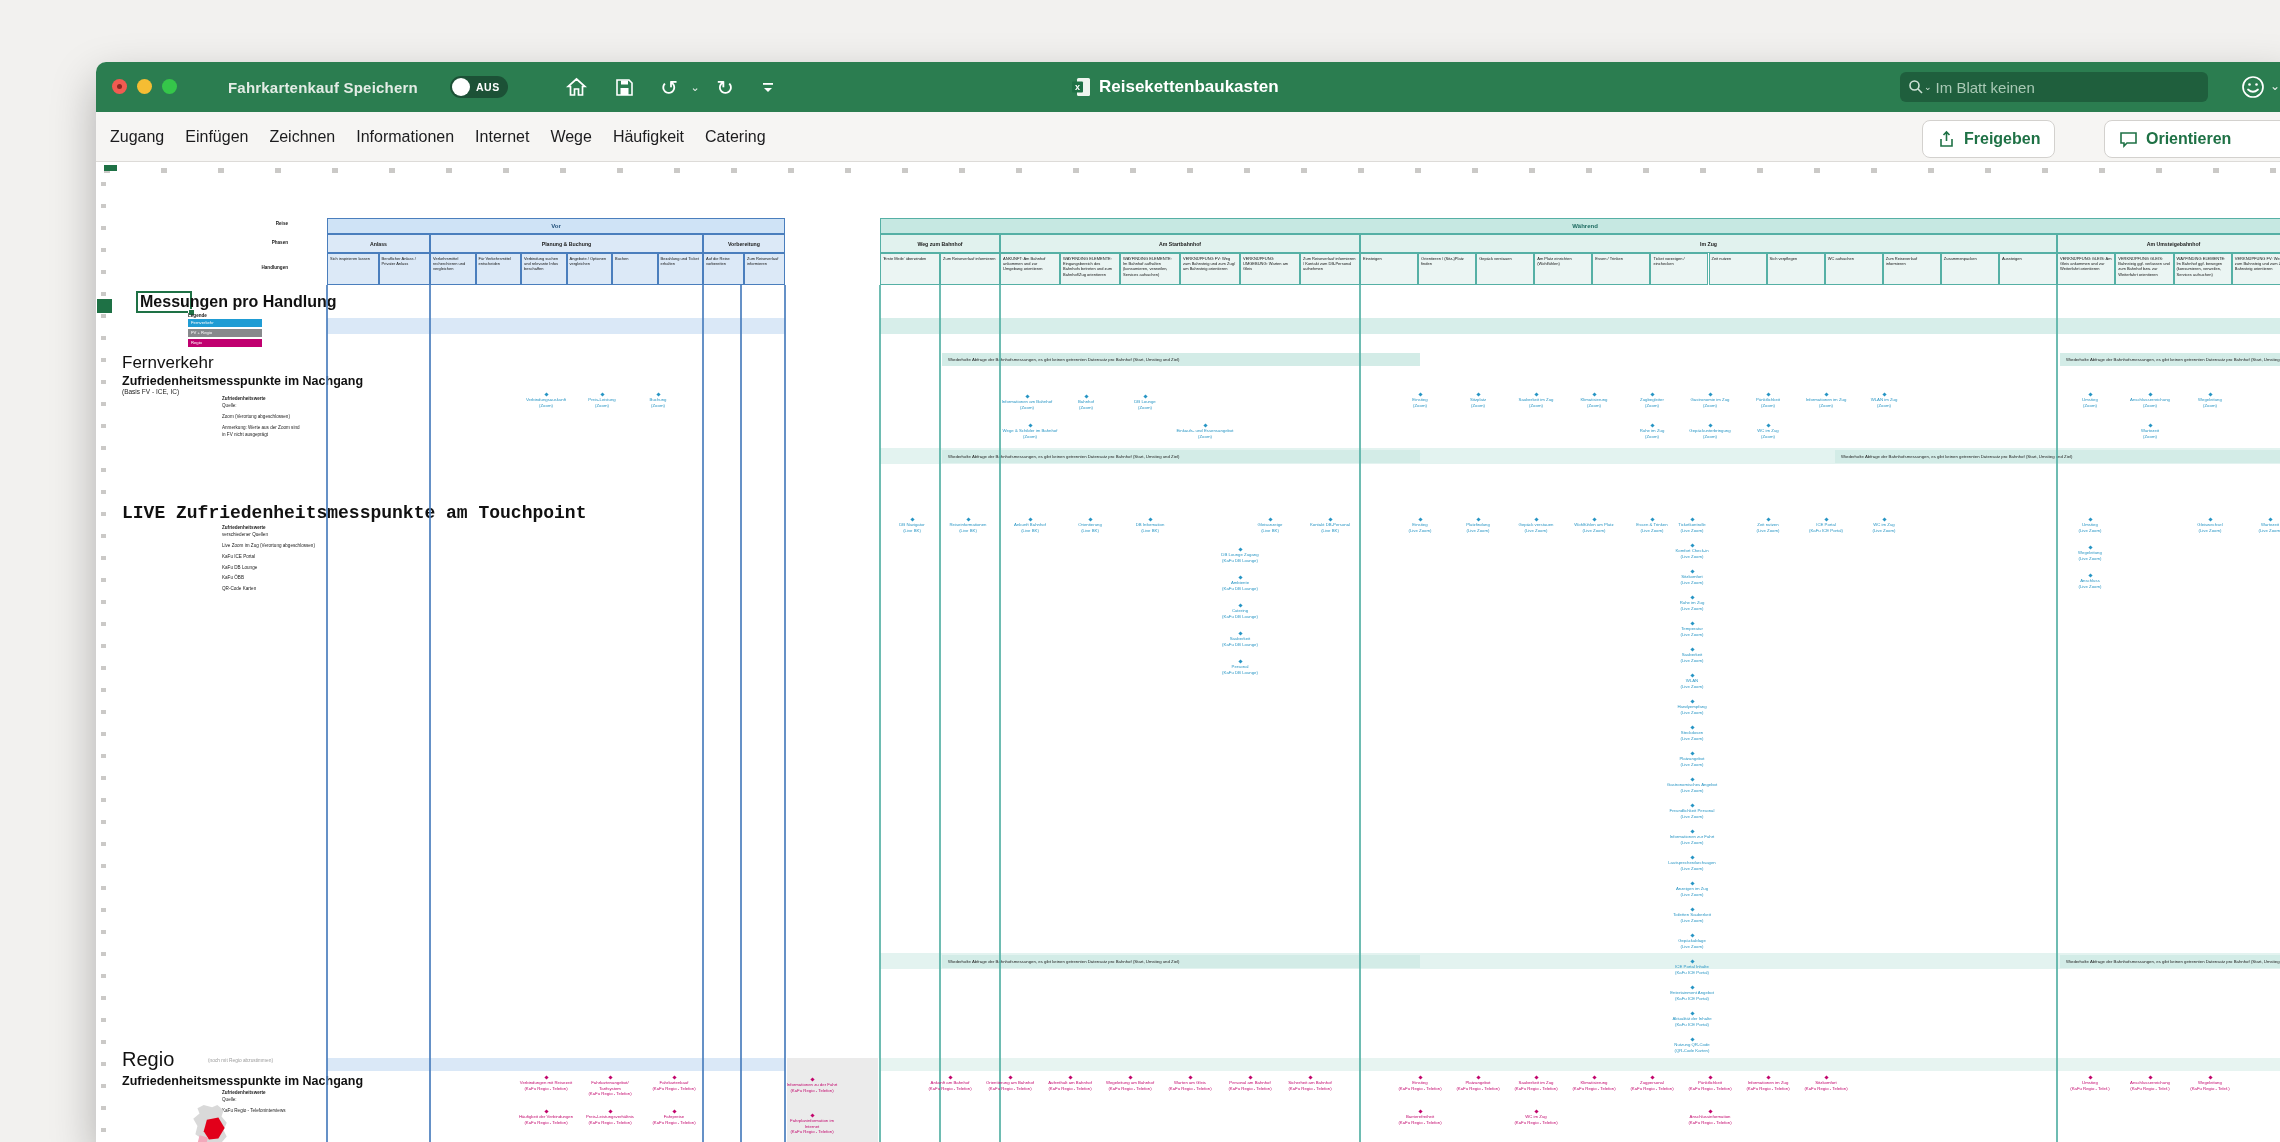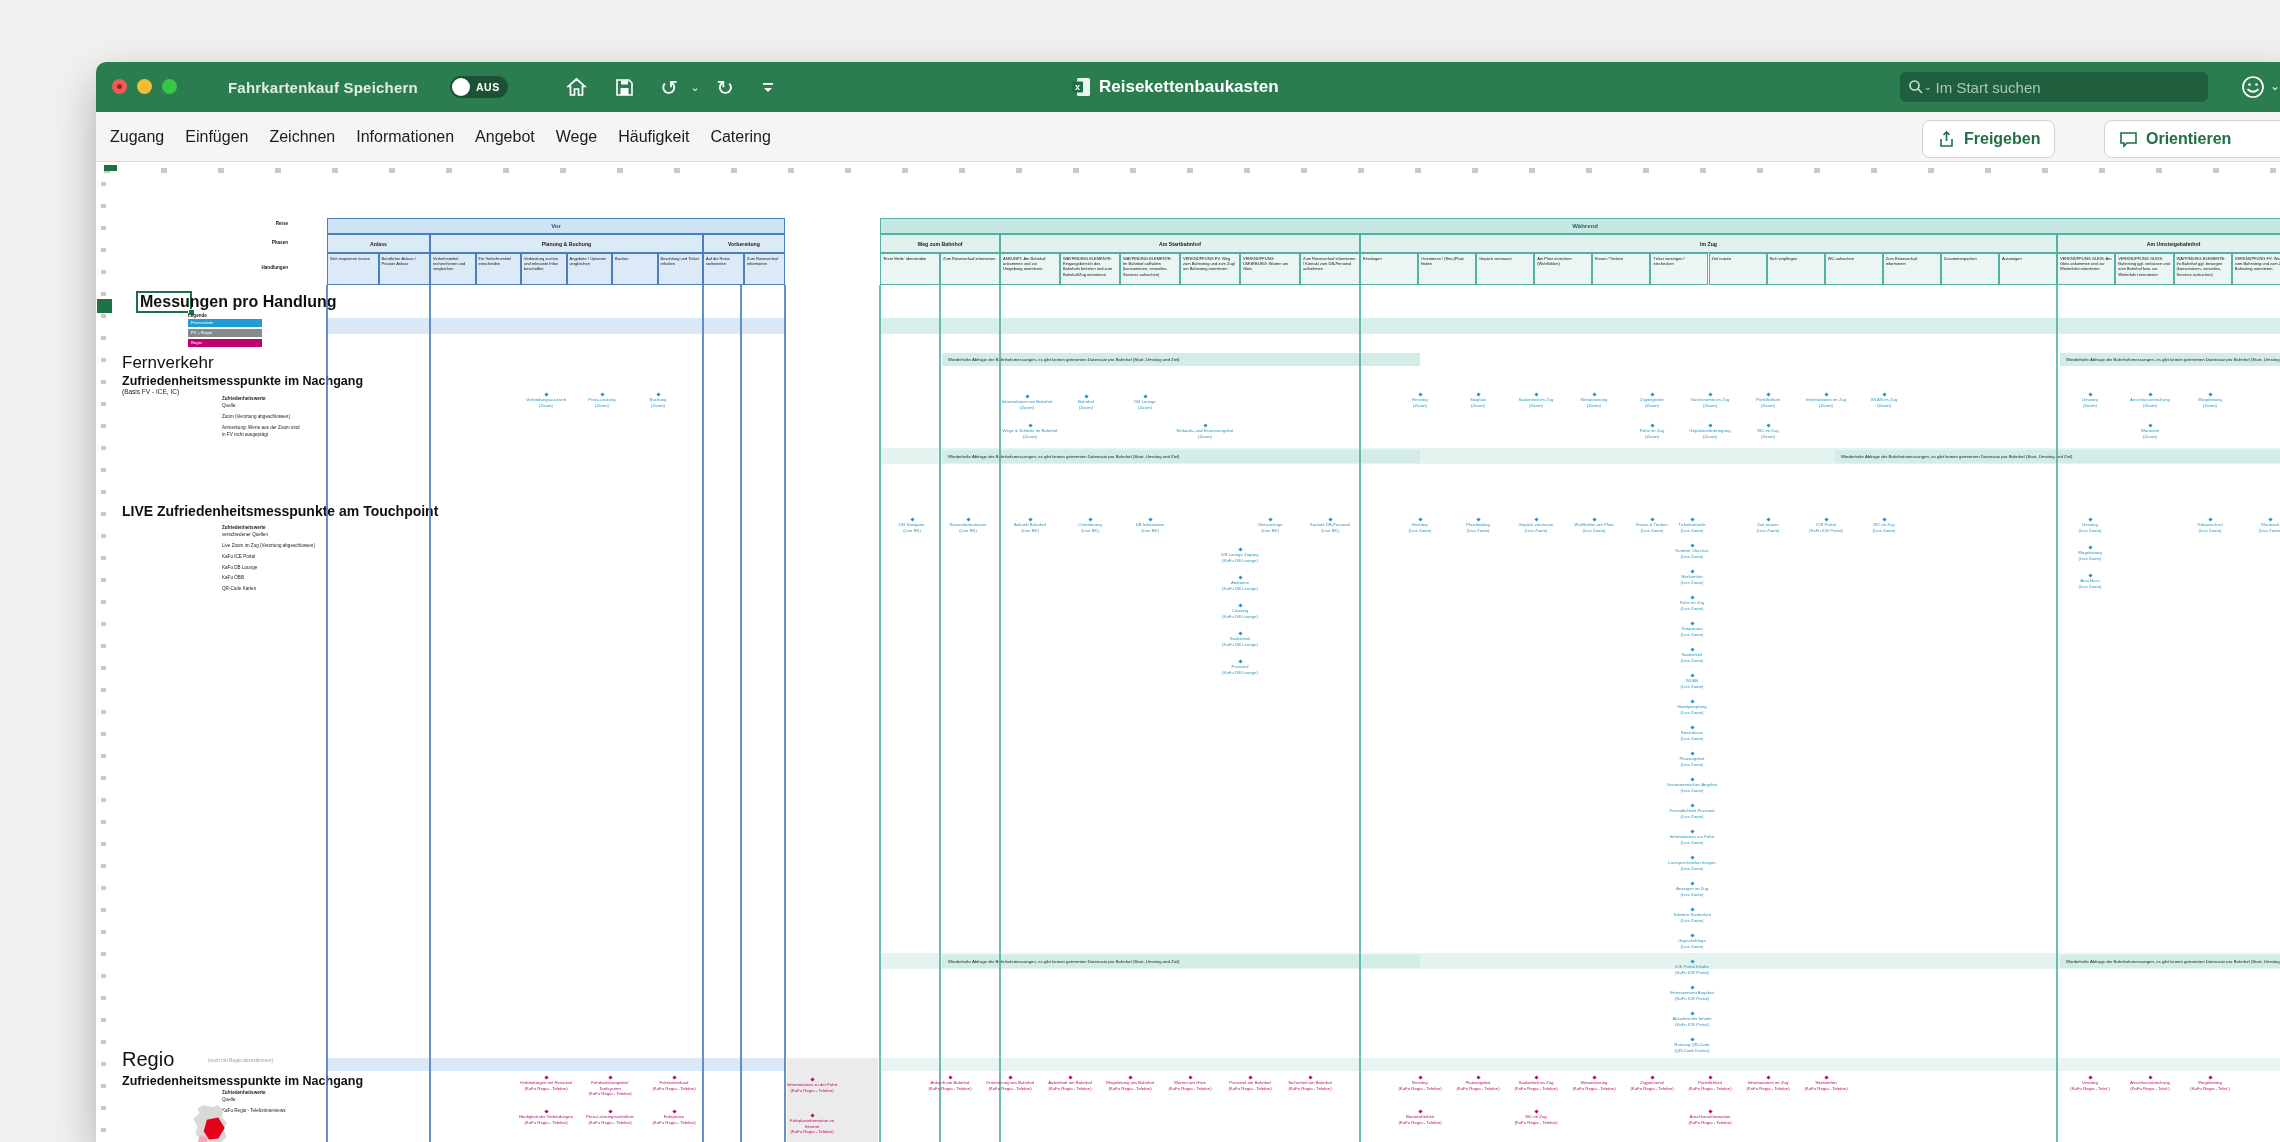--- a/index.html
+++ b/index.html
@@ -119,40 +119,40 @@
           <text x="5.5" y="13" text-anchor="middle" font-size="9" font-weight="bold" fill="#fff" font-family="Liberation Sans, sans-serif">x</text>
         </svg>
       <span data-interactable="false">Reisekettenbaukasten</span>
     </div>
     <div class="searchbox" data-interactable="true">
       <svg width="16" height="16" viewBox="0 0 16 16" data-interactable="false">
           <circle cx="6.5" cy="6.5" r="4.5" fill="none" stroke="#cfe2d6" stroke-width="1.6"></circle>
           <line x1="10" y1="10" x2="14" y2="14" stroke="#cfe2d6" stroke-width="1.6"></line>
         </svg>
       <span style="color:#cfe2d6;font-size:9px;" data-interactable="false">⌄</span>
-      <span class="ph" data-interactable="false">Im Start suchen</span>
+      <span class="ph" data-interactable="false">Im Blatt keinen</span>
     </div>
     <span class="smiley" data-interactable="true">
       <svg width="26" height="26" viewBox="0 0 26 26">
           <circle cx="13" cy="13" r="10" fill="none" stroke="#fff" stroke-width="1.7"></circle>
           <circle cx="9.5" cy="10.5" r="1.3" fill="#fff"></circle>
           <circle cx="16.5" cy="10.5" r="1.3" fill="#fff"></circle>
           <path d="M8 15.5 Q13 20 18 15.5" fill="none" stroke="#fff" stroke-width="1.7" stroke-linecap="round"></path>
         </svg>
     </span>
     <span class="smchev" data-interactable="true">⌄</span>
   </div>
 
   <div class="tabsrow" data-interactable="false">
     <nav class="tabs" id="tabs" data-interactable="false">
         <span class="tab" data-interactable="true">Zugang</span>
         <span class="tab" data-interactable="true">Einfügen</span>
         <span class="tab" data-interactable="true">Zeichnen</span>
         <span class="tab" data-interactable="true">Informationen</span>
-        <span class="tab" data-interactable="true">Angebot</span>
+        <span class="tab" data-interactable="true">Internet</span>
         <span class="tab" data-interactable="true">Wege</span>
         <span class="tab" data-interactable="true">Häufigkeit</span>
         <span class="tab" data-interactable="true">Catering</span>
       </nav>
     <button class="actbtn" id="share-btn" data-interactable="true">
       <svg width="19" height="19" viewBox="0 0 19 19" data-interactable="false">
           <path d="M4 9 V16 H15 V9" fill="none" stroke="#1e7145" stroke-width="1.6"></path>
           <path d="M9.5 11 V2.5 M6.5 5 L9.5 2 L12.5 5" fill="none" stroke="#1e7145" stroke-width="1.6"></path>
         </svg>
       <span data-interactable="false">Freigeben</span>
@@ -196,21 +196,21 @@
   <div class="ann" style="top:396px;" id="ann-fv" data-interactable="false">
       <div class="b">Zufriedenheitswerte</div>
       <div>Quelle:</div>
       <div class="gap"></div>
       <div>Zoom (Verortung abgeschlossen)</div>
       <div class="gap"></div>
       <div>Anmerkung: Werte aus der Zoom sind</div>
       <div>in FV nicht ausgeprägt</div>
     </div>
 
-  <div class="h-sub" style="top:503px;font-size:14px;" data-interactable="false">LIVE Zufriedenheitsmesspunkte am Touchpoint</div>
+  <div class="h-sub" style="top:503px;font-size:18px;font-family:Liberation Mono, monospace;" data-interactable="false">LIVE Zufriedenheitsmesspunkte am Touchpoint</div>
   <div class="ann" style="top:525px;" id="ann-live" data-interactable="false">
       <div class="b">Zufriedenheitswerte</div>
       <div>verschiedener Quellen</div>
       <div class="gap"></div>
       <div>Live Zoom im Zug (Verortung abgeschlossen)</div>
       <div class="gap"></div>
       <div>KaFu ICE Portal</div>
       <div class="gap"></div>
       <div>KaFu DB Lounge</div>
       <div class="gap"></div>

